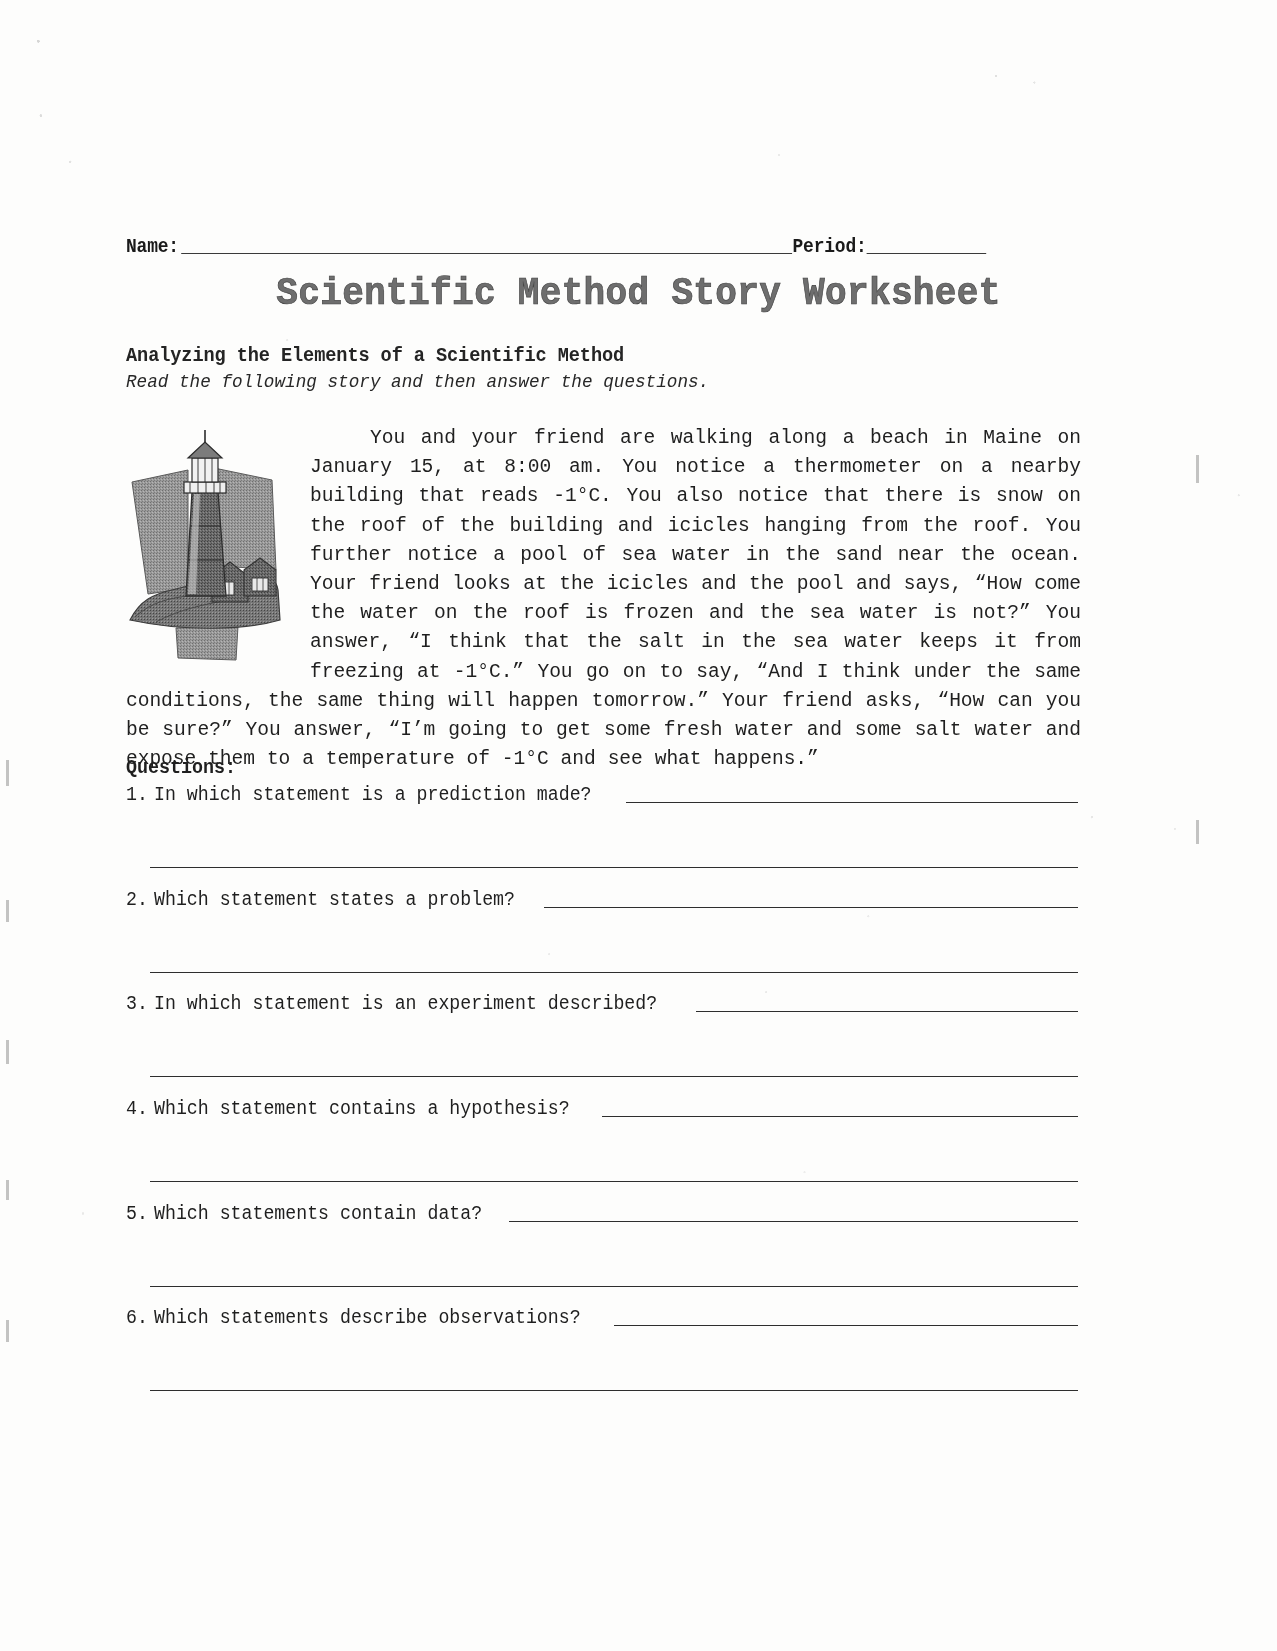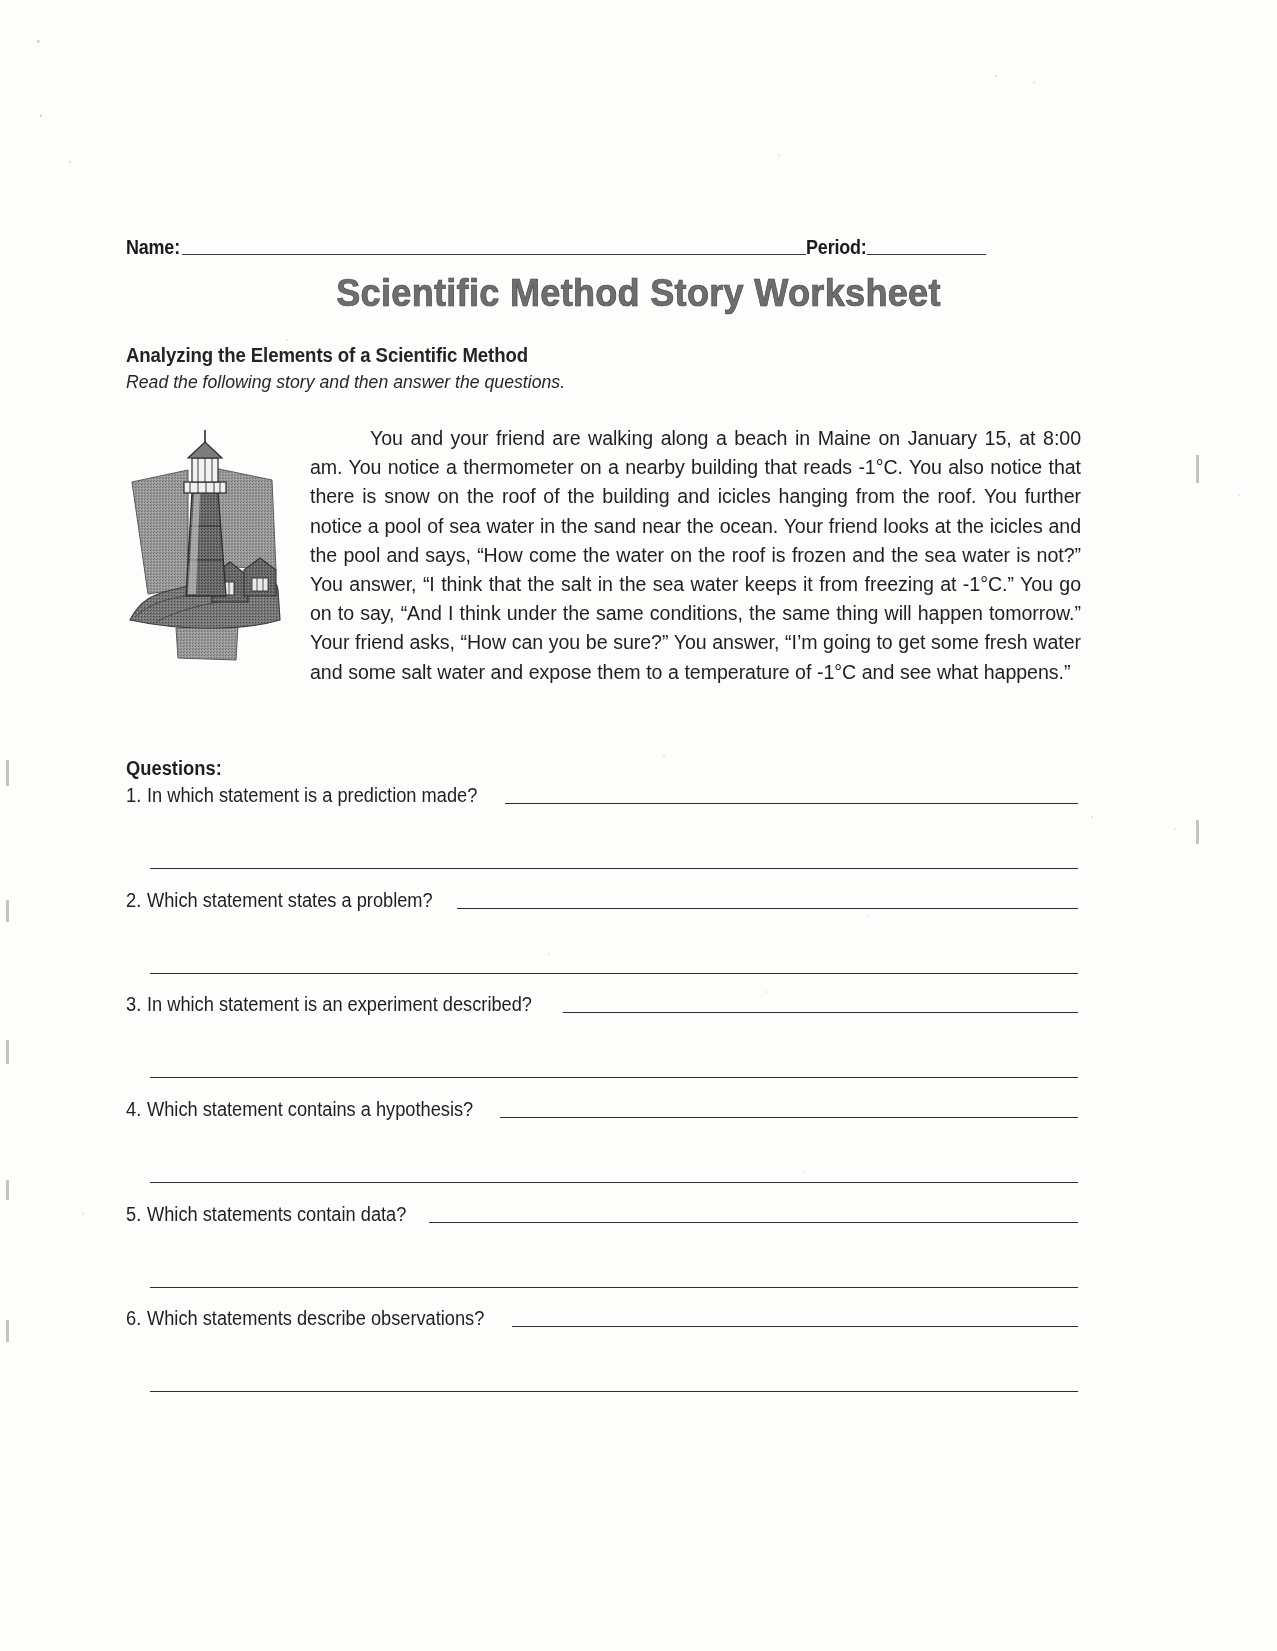--- a/index.html
+++ b/index.html
@@ -7,21 +7,21 @@
     padding: 0;
     background: #ffffff;
   }
 
   #page {
     position: relative;
     width: 1277px;
     height: 1651px;
     background: #fdfdfc;
     overflow: hidden;
-    font-family: Liberation Sans, sans-serif;
+    font-family: Liberation Mono, monospace;
     color: #1a1a1a;
   }
 
   
   .scan-noise {
     position: absolute;
     inset: 0;
     pointer-events: none;
     opacity: 0.55;
     background:

